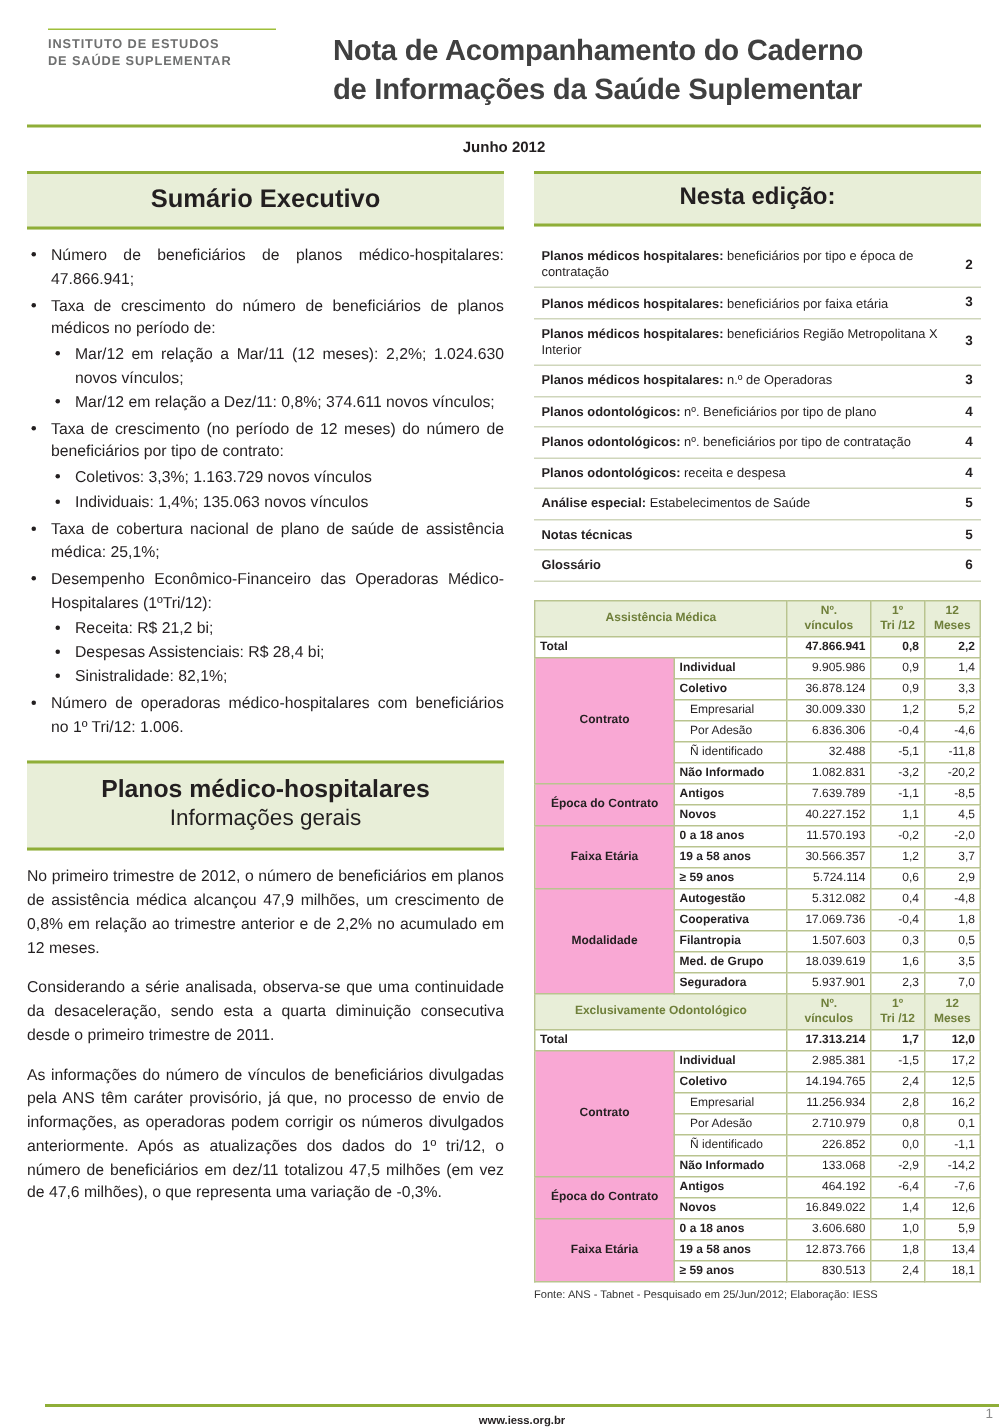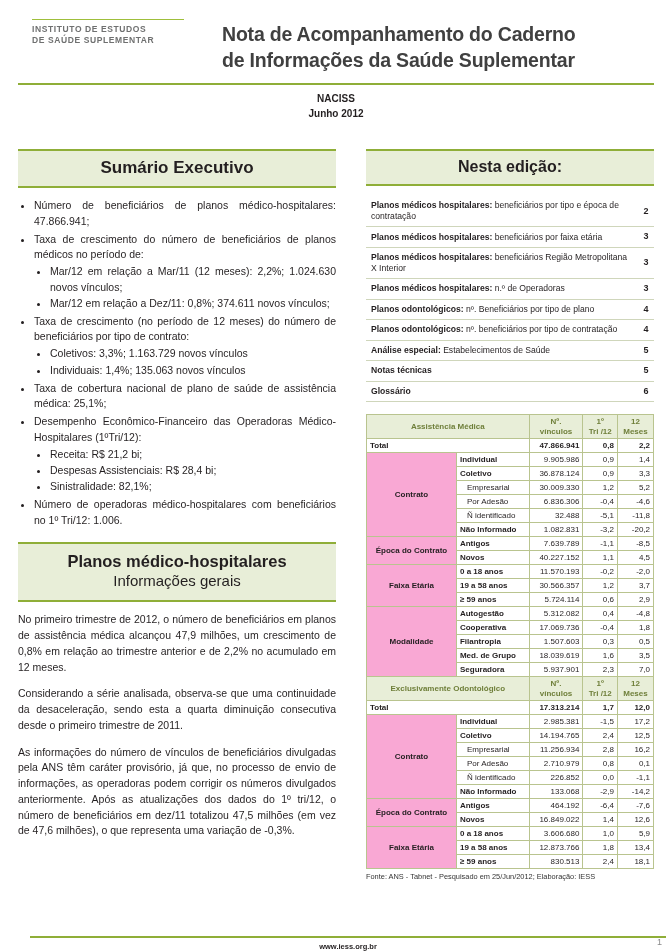--- a/index.html
+++ b/index.html
@@ -24,21 +24,21 @@
 
   .title-block { flex:1; padding-left: 14px; padding-top: 6px; }
   .title-block h1 {
     margin:0; font-size: 19.5px; line-height:1.32; font-weight:bold;
     color:#404040; letter-spacing:-0.2px;
   }
   .hr-green { border:0; border-top:2px solid #8fae38; margin: 10px 0 0 0; }
   .subhead { text-align:center; font-size:10px; font-weight:bold; color:#231f20; line-height:1.5; padding-top:6px; }
 
   
-  .cols { display:flex; gap: 30px; margin-top: 28px; }
+  .cols { display:flex; gap: 20px; margin-top: 8px; }
   .col-left { width: 318px; flex: 0 0 318px; }
   .col-right { flex:1; }
 
   .panel-title {
     background:#e8eed8; border-top:2px solid #8fae38; border-bottom:2px solid #8fae38;
     text-align:center; font-size:17px; font-weight:bold; color:#231f20;
     padding:7px 4px 8px 4px;
   }
   .panel-title.small { font-size:16px; }
 
@@ -102,21 +102,20 @@
       <h1>
         <span>Nota de Acompanhamento do Caderno</span><br>
         <span>de Informações da Saúde Suplementar</span>
       </h1>
     </div>
   </div>
 
   <hr class="hr-green">
 
   <div class="subhead">
-    <div>NACISS</div>
     <div>Junho 2012</div>
   </div>
 
   <div class="cols">
 
     <div class="col-left">
       <div class="panel-title">Sumário Executivo</div>
       <ul class="sum">
           <li><span>Número de beneficiários de planos médico-hospitalares: 47.866.941;</span></li>
           <li><span>Taxa de crescimento do número de beneficiários de planos médicos no período de:</span><ul>
@@ -171,20 +170,24 @@
             </tr>
             <tr>
               <td><b>Planos odontológicos:</b> nº. Beneficiários por tipo de plano</td>
               <td class="num">4</td>
             </tr>
             <tr>
               <td><b>Planos odontológicos:</b> nº. beneficiários por tipo de contratação</td>
               <td class="num">4</td>
             </tr>
             <tr>
+              <td><b>Planos odontológicos:</b> receita e despesa</td>
+              <td class="num">4</td>
+            </tr>
+            <tr>
               <td><b>Análise especial:</b> Estabelecimentos de Saúde</td>
               <td class="num">5</td>
             </tr>
             <tr>
               <td><b>Notas técnicas</b></td>
               <td class="num">5</td>
             </tr>
             <tr>
               <td><b>Glossário</b></td>
               <td class="num">6</td>

